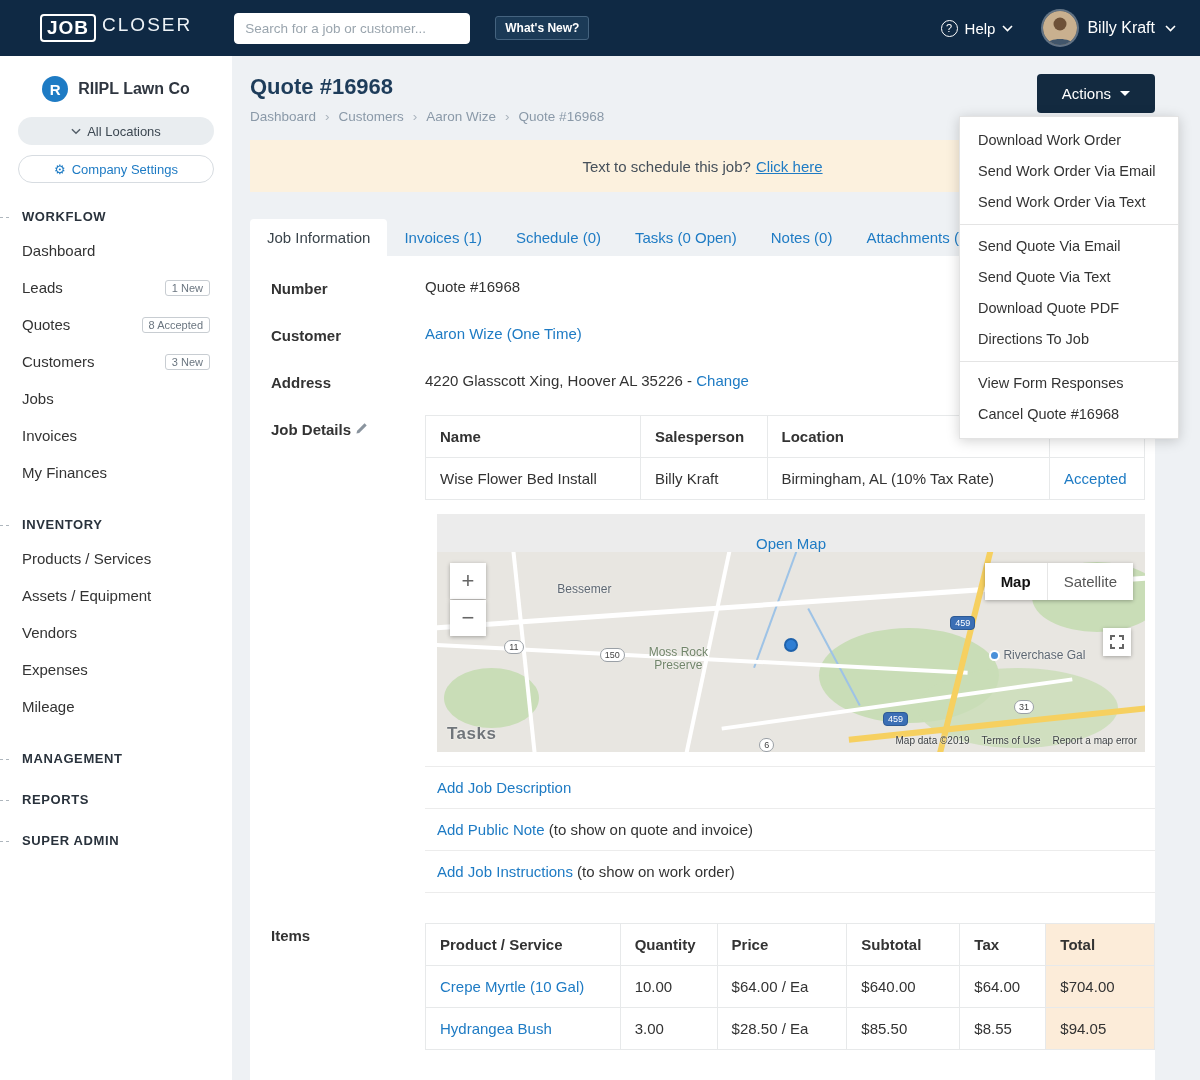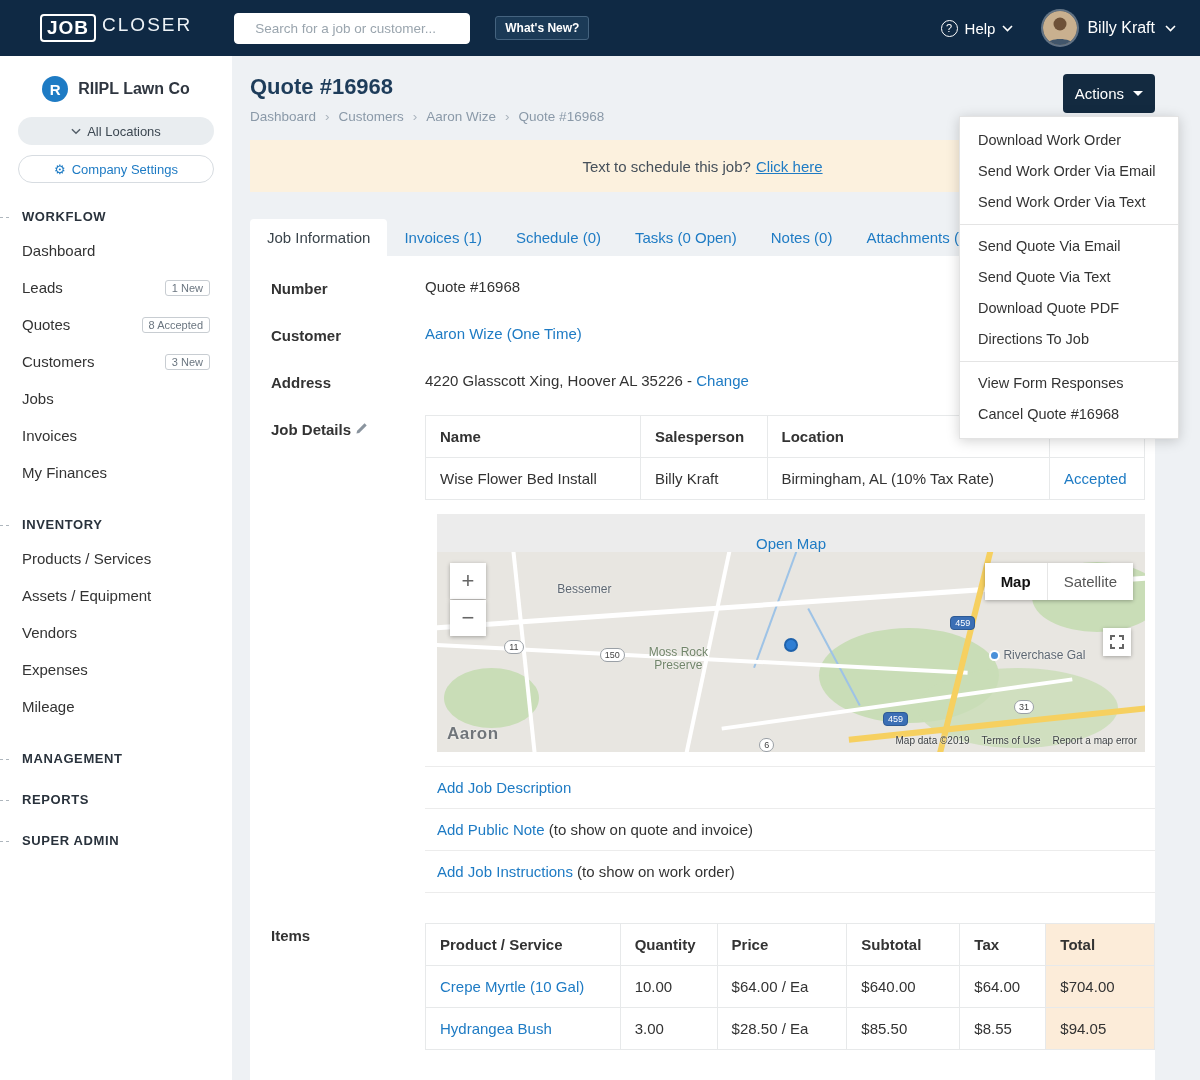--- a/index.html
+++ b/index.html
@@ -5,21 +5,21 @@
   *{box-sizing:border-box;margin:0;padding:0}
   html,body{width:1200px;height:1080px;overflow:hidden}
   body{font-family:"Liberation Sans",sans-serif;background:#eef1f4;color:#333}
   .ptr{cursor:pointer}
 
   
   .topbar{height:56px;background:#0f2944;display:flex;align-items:center;padding:0 24px 0 40px;color:#fff;position:relative;z-index:100}
   .logo{display:flex;align-items:flex-start;gap:6px}
   .logo-box{border:2px solid #fff;border-radius:4px;padding:1px 5px;font-weight:bold;font-size:19px;letter-spacing:1px}
   .logo-rest{font-size:19px;letter-spacing:2px;font-weight:normal;color:#eef3f7}
-  .search{margin-left:42px;width:236px;height:31px;border:1px solid #fff;border-radius:4px;padding:0 20px;font-size:13.5px;color:#333;outline:none;background:#fff;font-family:"Liberation Sans",sans-serif}
+  .search{margin-left:42px;width:236px;height:31px;border:1px solid #fff;border-radius:4px;padding:0 10px;font-size:13.5px;color:#333;outline:none;background:#fff;font-family:"Liberation Sans",sans-serif}
   .search::placeholder{color:#9aa5ae}
   .whats-new{margin-left:25px;background:#1b3a57;border:1px solid #45637f;color:#fff;font-size:12px;font-weight:bold;padding:4px 9px;border-radius:3px;font-family:"Liberation Sans",sans-serif}
   .topbar-right{margin-left:auto;display:flex;align-items:center;gap:30px}
   .help{display:flex;align-items:center;gap:7px;font-size:15px}
   .help-q{width:17px;height:17px;border:1.5px solid #fff;border-radius:50%;font-size:11px;display:flex;align-items:center;justify-content:center}
   .user{display:flex;align-items:center;gap:10px;font-size:16px}
   .avatar{width:34px;height:34px;border-radius:50%;overflow:hidden;display:block;box-shadow:0 0 0 2px rgba(255,255,255,.35)}
 
   
   .body-row{display:flex;height:1024px}
@@ -39,21 +39,21 @@
   .badge{border:1px solid #c8cdd2;border-radius:3px;font-size:11px;color:#6b7680;padding:1px 6px;background:#fff}
 
   
   .main{flex:1;padding:0 45px 0 18px;position:relative}
   .page-head{display:flex;justify-content:space-between;align-items:flex-start;padding-top:18px}
   .page-title{font-size:22px;color:#1d3c5a;font-weight:bold}
   .breadcrumb{margin-top:9px;font-size:13.5px;color:#8a99a8;display:flex;gap:9px;align-items:center}
   .breadcrumb .crumb{color:#8a99a8;text-decoration:none}
   .crumb-sep{color:#aab4bd}
   .actions-wrap{position:relative}
-  .actions-btn{background:#132a40;color:#fff;font-size:15px;padding:11px 12px;border:none;border-radius:4px;display:flex;align-items:center;gap:9px;font-family:"Liberation Sans",sans-serif}
+  .actions-btn{background:#132a40;color:#fff;font-size:15px;padding:11px 25px;border:none;border-radius:4px;display:flex;align-items:center;gap:9px;font-family:"Liberation Sans",sans-serif}
   .caret-down{width:0;height:0;border-left:5px solid transparent;border-right:5px solid transparent;border-top:5px solid #fff;display:inline-block}
   .dropdown{position:absolute;top:42px;right:-24px;width:220px;background:#fff;border:1px solid #e3e3e3;box-shadow:0 2px 12px rgba(0,0,0,.18);padding:8px 0;z-index:60}
   .dropdown .dd-item{display:block;padding:5px 18px;font-size:14.5px;color:#333;text-decoration:none;line-height:21px;white-space:nowrap}
   .dropdown .divider{border-top:1px solid #e4e4e4;margin:6px 0}
 
   .banner{margin-top:16px;background:#fcf1de;height:52px;display:flex;align-items:center;justify-content:center;gap:5px;font-size:15px;color:#46505a}
   .banner .banner-link{color:#1e7bc4;text-decoration:underline}
 
   .tabs{display:flex;margin-top:27px;align-items:flex-start}
   .tab{padding:10px 17px;font-size:15px;color:#1e7bc4}
@@ -341,21 +341,21 @@
               </div>
               <div class="mapsat">
                 <button class="mapsat-btn active ptr">Map</button>
                 <button class="mapsat-btn ptr">Satellite</button>
               </div>
               <button class="fs-btn ptr">
                 <svg width="14" height="14" viewBox="0 0 14 14" fill="none" stroke="#666" stroke-width="2">
                     <path d="M1 5V1h4M9 1h4v4M13 9v4H9M5 13H1V9"></path>
                   </svg>
               </button>
-              <div class="gmap-logo">Aaron</div>
+              <div class="gmap-logo">Tasks</div>
               <div class="attribution">
                 <span>Map data ©2019</span>
                 <span class="ptr">Terms of Use</span>
                 <span class="ptr">Report a map error</span>
               </div>
             </div>
           </div>
 
           <div style="margin-top:14px">
             <div class="add-row">

